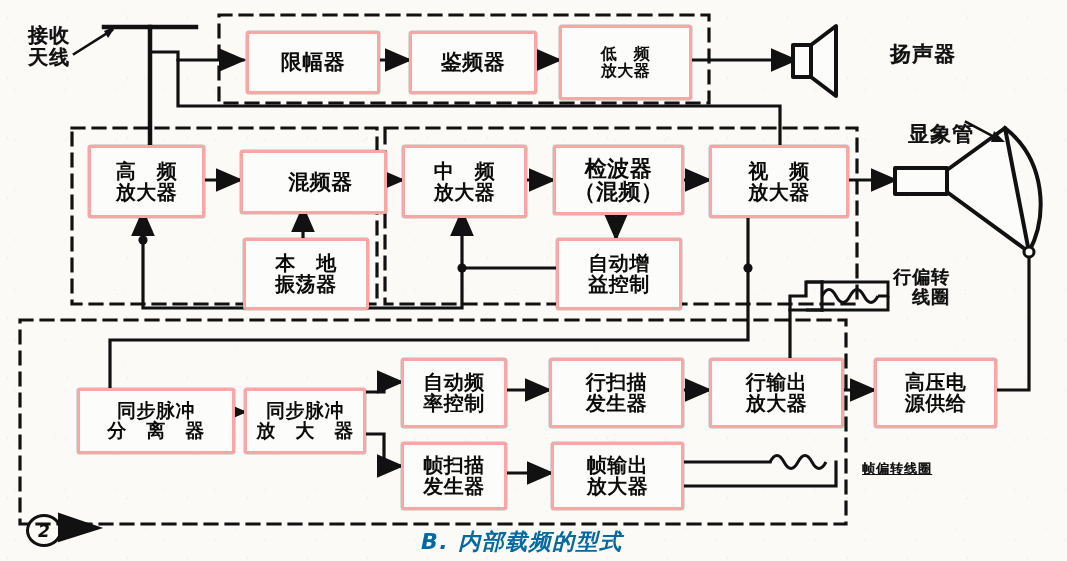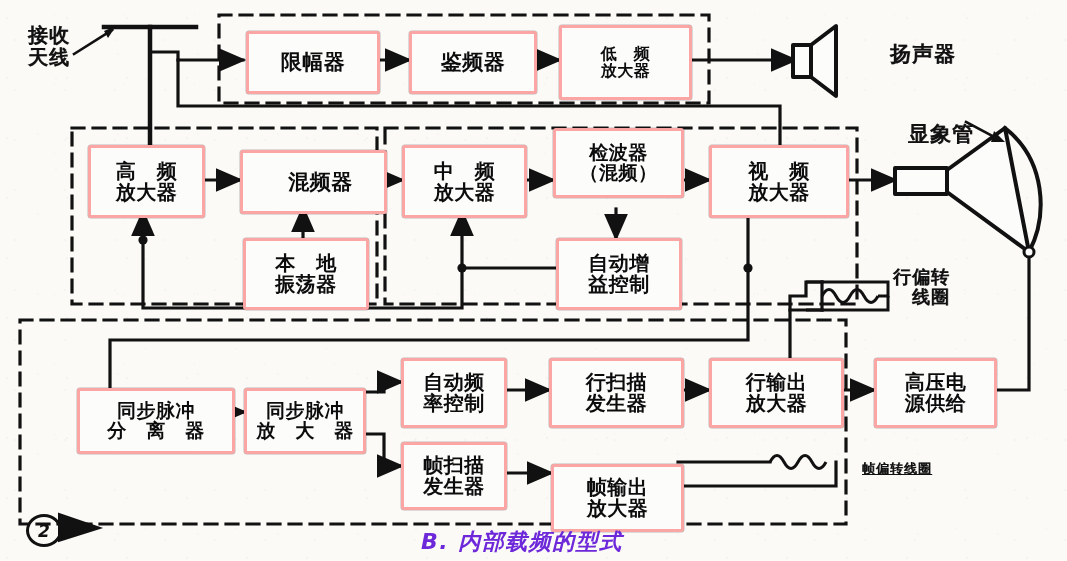--- a/index.html
+++ b/index.html
@@ -44,21 +44,21 @@
     position:absolute;
     color:#111;
     font-weight:700;
     line-height:1.12;
     white-space:pre-line;
     letter-spacing:1px;
     text-shadow:.4px 0 0 rgba(0,0,0,.5);
   }
   .caption{
     position:absolute;
-    color:#6d28d9;
+    color:#0369a1;
     font-weight:700;
     font-style:italic;
     letter-spacing:1.5px;
   }
   .marker2{
     position:absolute;
     width:30px;height:27px;
     border:3.5px solid #111;
     border-radius:50%;
     display:flex;align-items:center;justify-content:center;
@@ -211,21 +211,21 @@
     <span>混频器</span>
   </div>
   <div class="blk" style="left:243px;top:238px;width:120px;height:66px;font-size:20px;">
     <span>本　地
 振荡器</span>
   </div>
   <div class="blk" style="left:402px;top:145px;width:119px;height:67px;font-size:20px;">
     <span>中　频
 放大器</span>
   </div>
-  <div class="blk" style="left:553px;top:128px;width:125px;height:64px;font-size:19px;">
+  <div class="blk" style="left:553px;top:145px;width:125px;height:64px;font-size:22px;">
     <span>检波器
 （混频）</span>
   </div>
   <div class="blk" style="left:709px;top:145px;width:134px;height:67px;font-size:20px;">
     <span>视　频
 放大器</span>
   </div>
   <div class="blk" style="left:556px;top:238px;width:120px;height:66px;font-size:20px;">
     <span>自动增
 益控制</span>
@@ -252,21 +252,21 @@
 放大器</span>
   </div>
   <div class="blk" style="left:874px;top:358px;width:117px;height:64px;font-size:20px;">
     <span>高压电
 源供给</span>
   </div>
   <div class="blk" style="left:401px;top:442px;width:100px;height:62px;font-size:20px;">
     <span>帧扫描
 发生器</span>
   </div>
-  <div class="blk" style="left:551px;top:442px;width:127px;height:62px;font-size:20px;margin-top:22px;">
+  <div class="blk" style="left:551px;top:442px;width:127px;height:62px;font-size:20px;">
     <span>帧输出
 放大器</span>
   </div>
 
   <div class="lbl" style="left:28px;top:24px;font-size:20px;">接收
 天线</div>
   <div class="lbl" style="left:890px;top:43px;font-size:21px;">扬声器</div>
   <div class="lbl" style="left:908px;top:123px;font-size:21px;">显象管</div>
   <div class="lbl" style="left:893px;top:267px;font-size:18px;text-align:right;">行偏转
 线圈</div>

